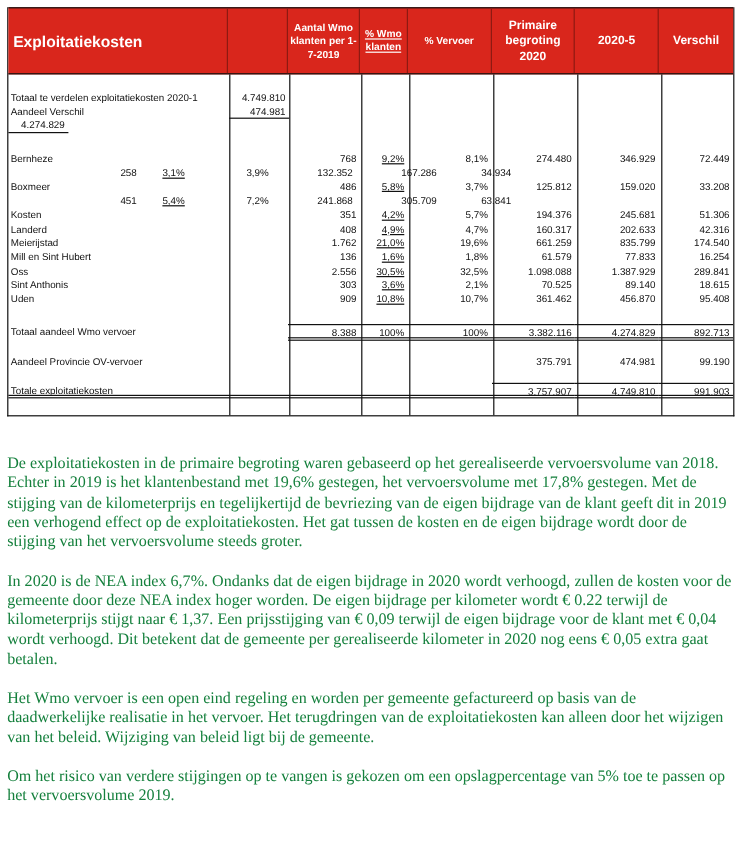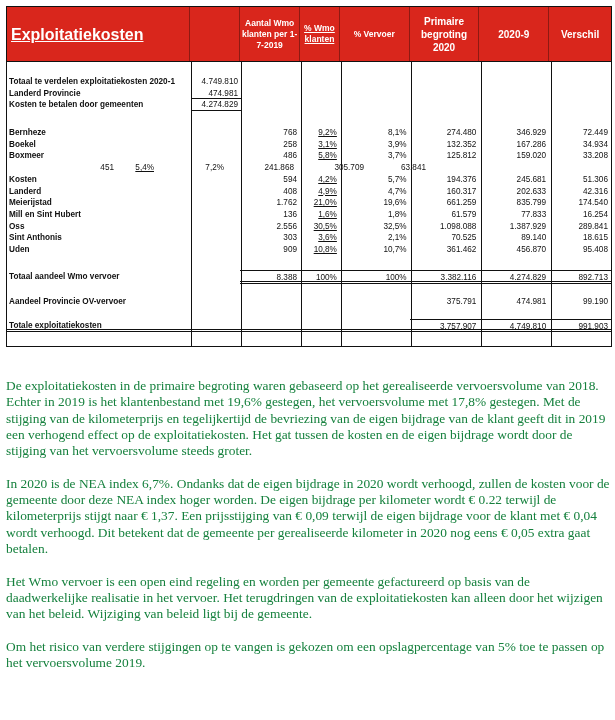--- a/index.html
+++ b/index.html
@@ -3,24 +3,24 @@
 <meta charset="utf-8">
 <style>
   * { box-sizing: border-box; margin: 0; padding: 0; }
   html, body { width: 615px; height: 720px; background: #ffffff; overflow: hidden; }
   body { font-family: "Liberation Sans", sans-serif; color: #111; position: relative; }
 
   .tbl { position: absolute; left: 6px; top: 6px; width: 606px; border-left: 1.5px solid #111; border-right: 1.5px solid #111; border-bottom: 1.5px solid #111; }
   .hdr { position: relative; height: 56px; background: #d9261c; color: #fff; display: flex; border-top: 1.5px solid #111; border-bottom: 1.5px solid #111; }
   .hdr .c { display: flex; align-items: center; justify-content: center; text-align: center; font-weight: bold; font-size: 8.5px; line-height: 11px; border-right: 1px solid #8e1a12; }
   .hdr .c:last-child { border-right: none; }
-  .hdr .title { justify-content: flex-start; padding-left: 4px; font-size: 16px; text-decoration: underline; }
+  .hdr .title { justify-content: flex-start; padding-left: 4px; font-size: 13px; }
   .hdr .big { font-size: 10px; line-height: 13px; }
 
-  .w1 { width: 184px; font-weight: bold; } .w2 { width: 50px; } .w3 { width: 60px; } .w4 { width: 40px; text-decoration: underline; }
+  .w1 { width: 184px; } .w2 { width: 50px; } .w3 { width: 60px; } .w4 { width: 40px; text-decoration: underline; }
   .w5 { width: 70px; } .w6 { width: 70px; } .w7 { width: 70px; } .w8 { width: 62px; }
 
   .body { position: relative; font-size: 8.2px; }
   .grid { position: absolute; top: 0; bottom: 0; border-left: 1px solid #111; }
   .row { display: flex; height: 11.7px; line-height: 11.7px; position: relative; }
   .row .c { white-space: nowrap; overflow: hidden; }
   .row .lbl { padding-left: 2px; }
   .row .num { text-align: right; padding-right: 3px; }
   .sp { height: 12px; }
 
@@ -35,62 +35,60 @@
 <body>
 
 <div class="tbl">
   <div class="hdr">
     <div class="c w1 title">Exploitatiekosten</div>
     <div class="c w2"></div>
     <div class="c w3">Aantal Wmo klanten per 1-7-2019</div>
     <div class="c w4">% Wmo klanten</div>
     <div class="c w5">% Vervoer</div>
     <div class="c w6 big">Primaire begroting 2020</div>
-    <div class="c w7 big">2020-9</div>
+    <div class="c w7 big">2020-5</div>
     <div class="c w8 big">Verschil</div>
   </div>
 
   <div class="body">
     <div class="grid" style="left:184px;"></div>
     <div class="grid" style="left:234px;"></div>
     <div class="grid" style="left:294px;"></div>
     <div class="grid" style="left:334px;"></div>
     <div class="grid" style="left:404px;"></div>
     <div class="grid" style="left:474px;"></div>
     <div class="grid" style="left:544px;"></div>
 
     <div class="sp" style="height:14px;"></div>
 
     <div class="row">
       <div class="c w1 lbl">Totaal te verdelen exploitatiekosten 2020-1</div>
       <div class="c w2 num">4.749.810</div>
     </div>
     <div class="row">
-      <div class="c w1 lbl">Landerd Provincie</div>
+      <div class="c w1 lbl">Aandeel Verschil</div>
       <div class="c w2 num ul">474.981</div>
     </div>
     <div class="row">
-      <div class="c w1 lbl">Kosten te betalen door gemeenten</div>
       <div class="c w2 num ul">4.274.829</div>
     </div>
 
     <div class="sp" style="height:16px;"></div>
 
     <div class="row">
       <div class="c w1 lbl">Bernheze</div>
       <div class="c w2"></div>
       <div class="c w3 num">768</div>
       <div class="c w4 num">9,2%</div>
       <div class="c w5 num">8,1%</div>
       <div class="c w6 num">274.480</div>
       <div class="c w7 num">346.929</div>
       <div class="c w8 num">72.449</div>
     </div>
     <div class="row">
-      <div class="c w1 lbl">Boekel</div>
       <div class="c w2"></div>
       <div class="c w3 num">258</div>
       <div class="c w4 num">3,1%</div>
       <div class="c w5 num">3,9%</div>
       <div class="c w6 num">132.352</div>
       <div class="c w7 num">167.286</div>
       <div class="c w8 num">34.934</div>
     </div>
     <div class="row">
       <div class="c w1 lbl">Boxmeer</div>
@@ -107,21 +105,21 @@
       <div class="c w3 num">451</div>
       <div class="c w4 num">5,4%</div>
       <div class="c w5 num">7,2%</div>
       <div class="c w6 num">241.868</div>
       <div class="c w7 num">305.709</div>
       <div class="c w8 num">63.841</div>
     </div>
     <div class="row">
       <div class="c w1 lbl">Kosten</div>
       <div class="c w2"></div>
-      <div class="c w3 num">594</div>
+      <div class="c w3 num">351</div>
       <div class="c w4 num">4,2%</div>
       <div class="c w5 num">5,7%</div>
       <div class="c w6 num">194.376</div>
       <div class="c w7 num">245.681</div>
       <div class="c w8 num">51.306</div>
     </div>
     <div class="row">
       <div class="c w1 lbl">Landerd</div>
       <div class="c w2"></div>
       <div class="c w3 num">408</div>

